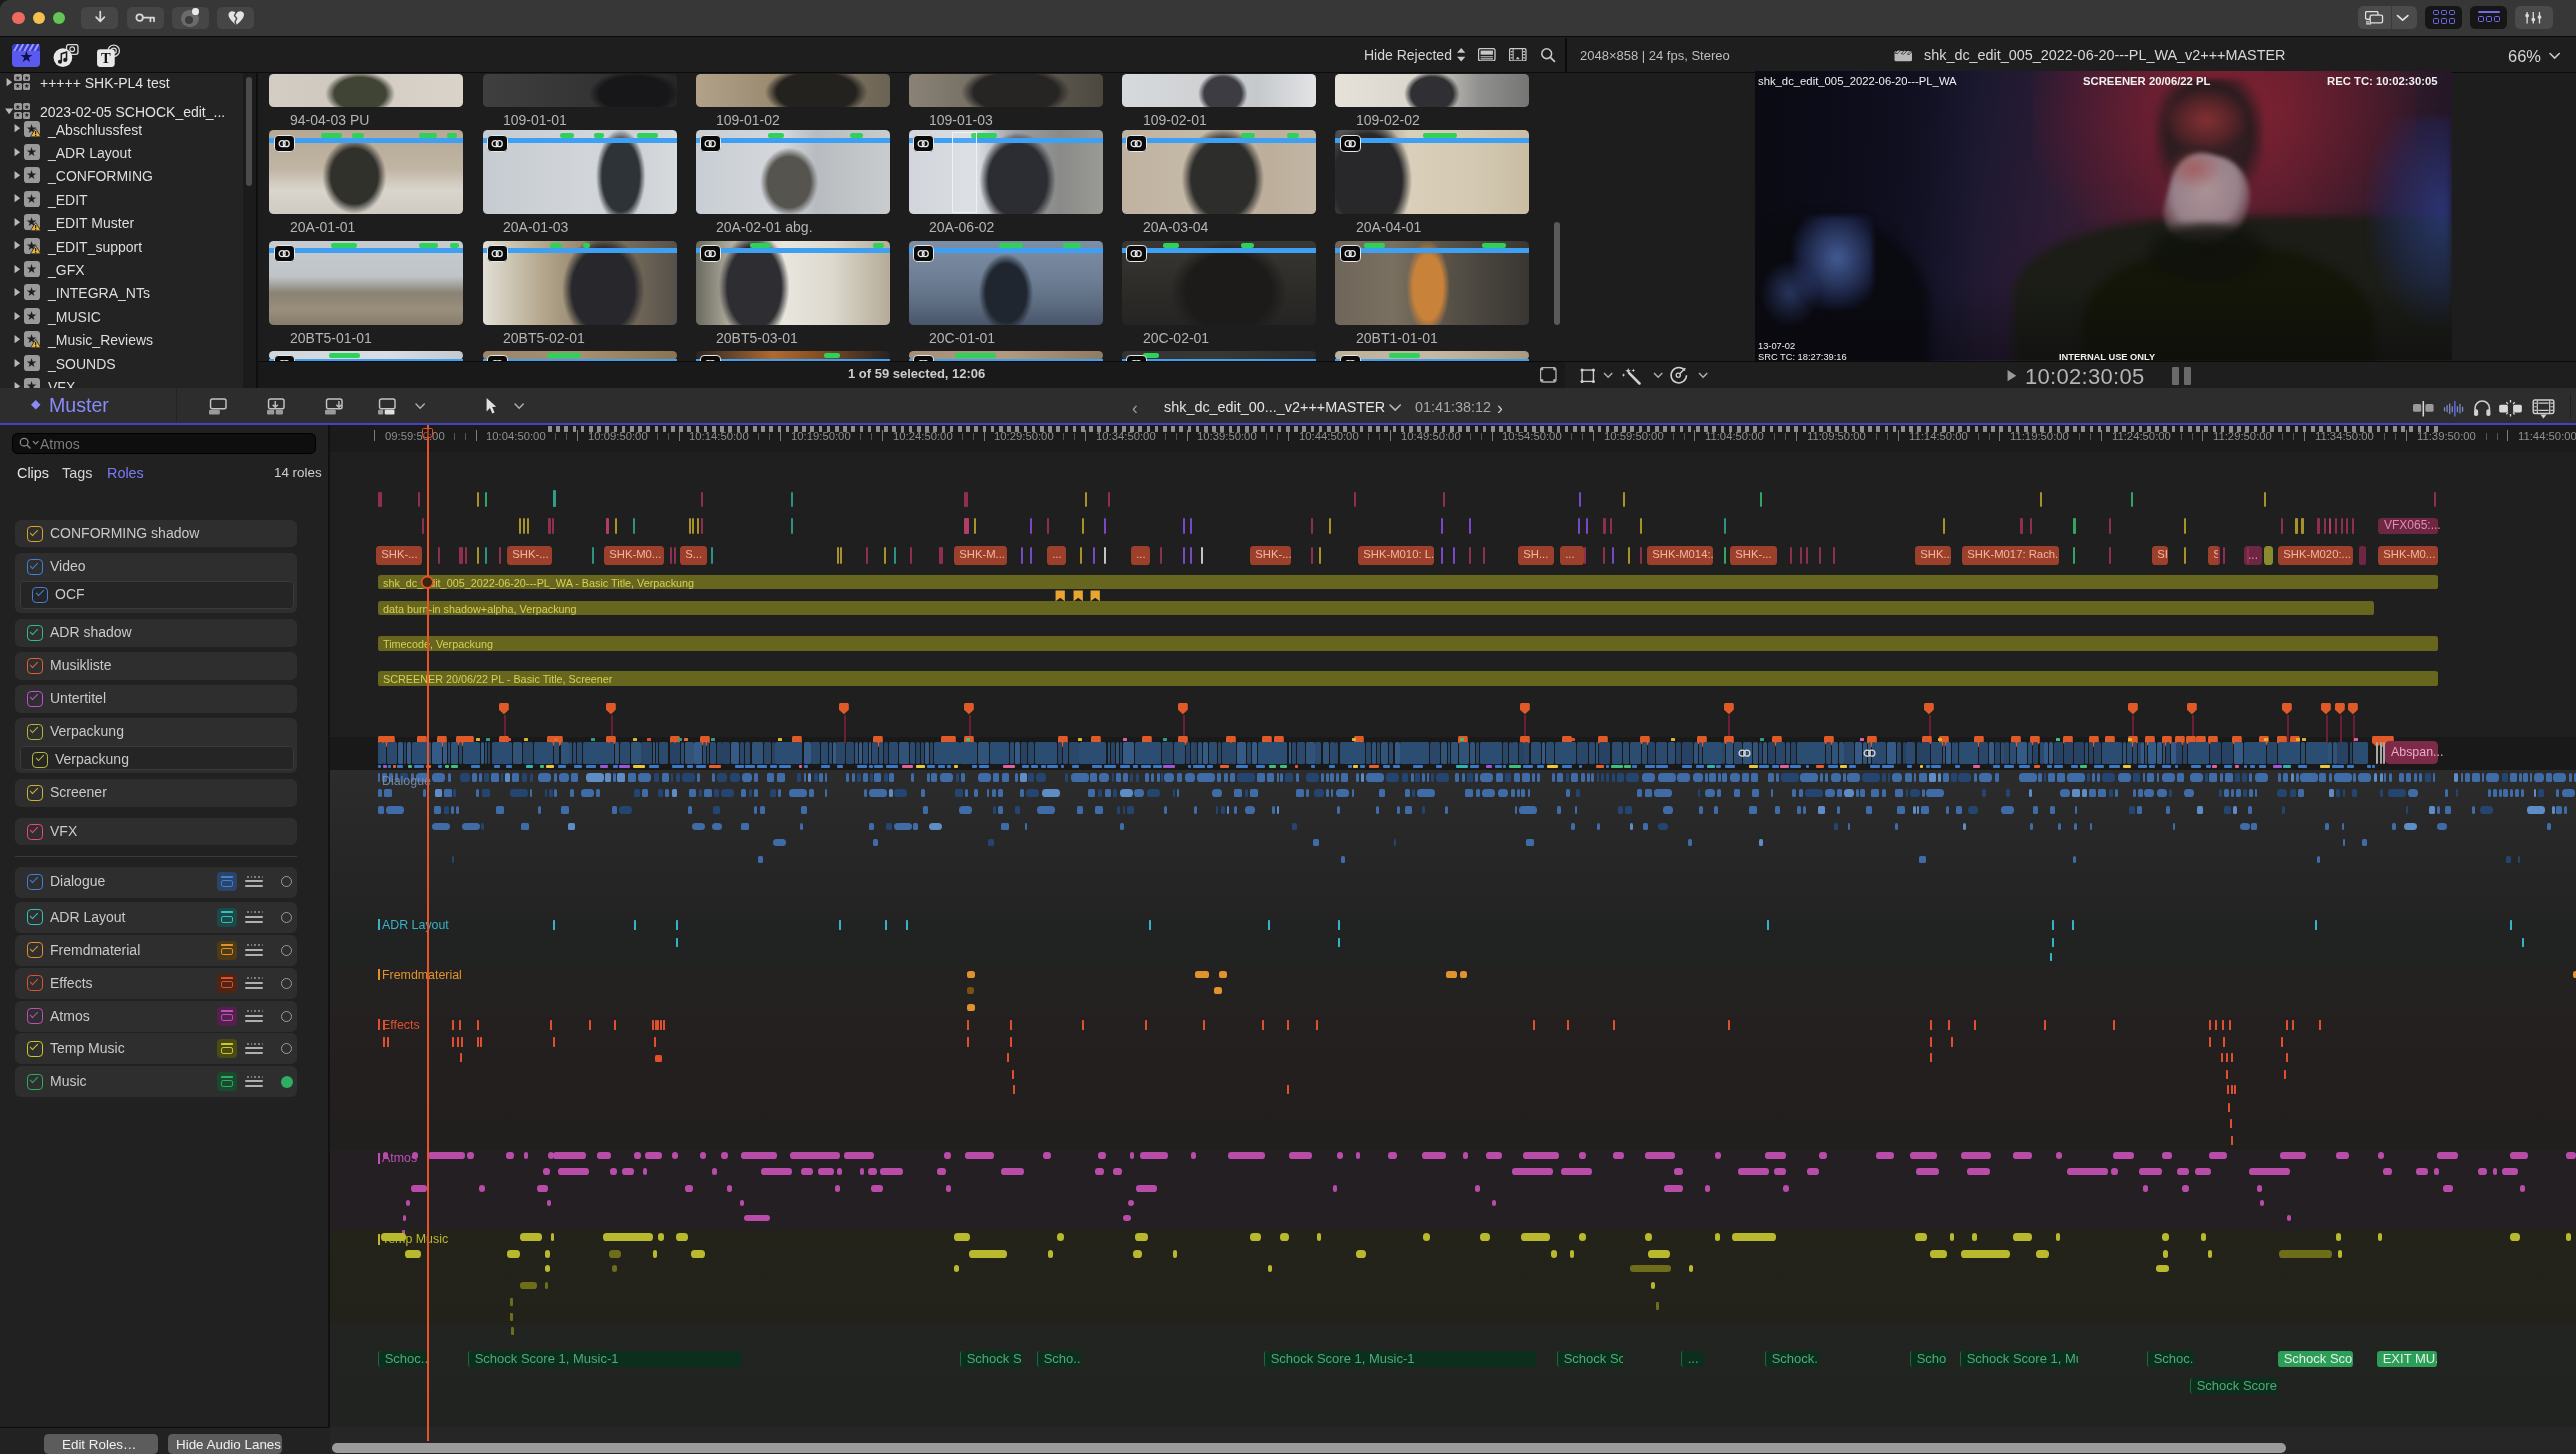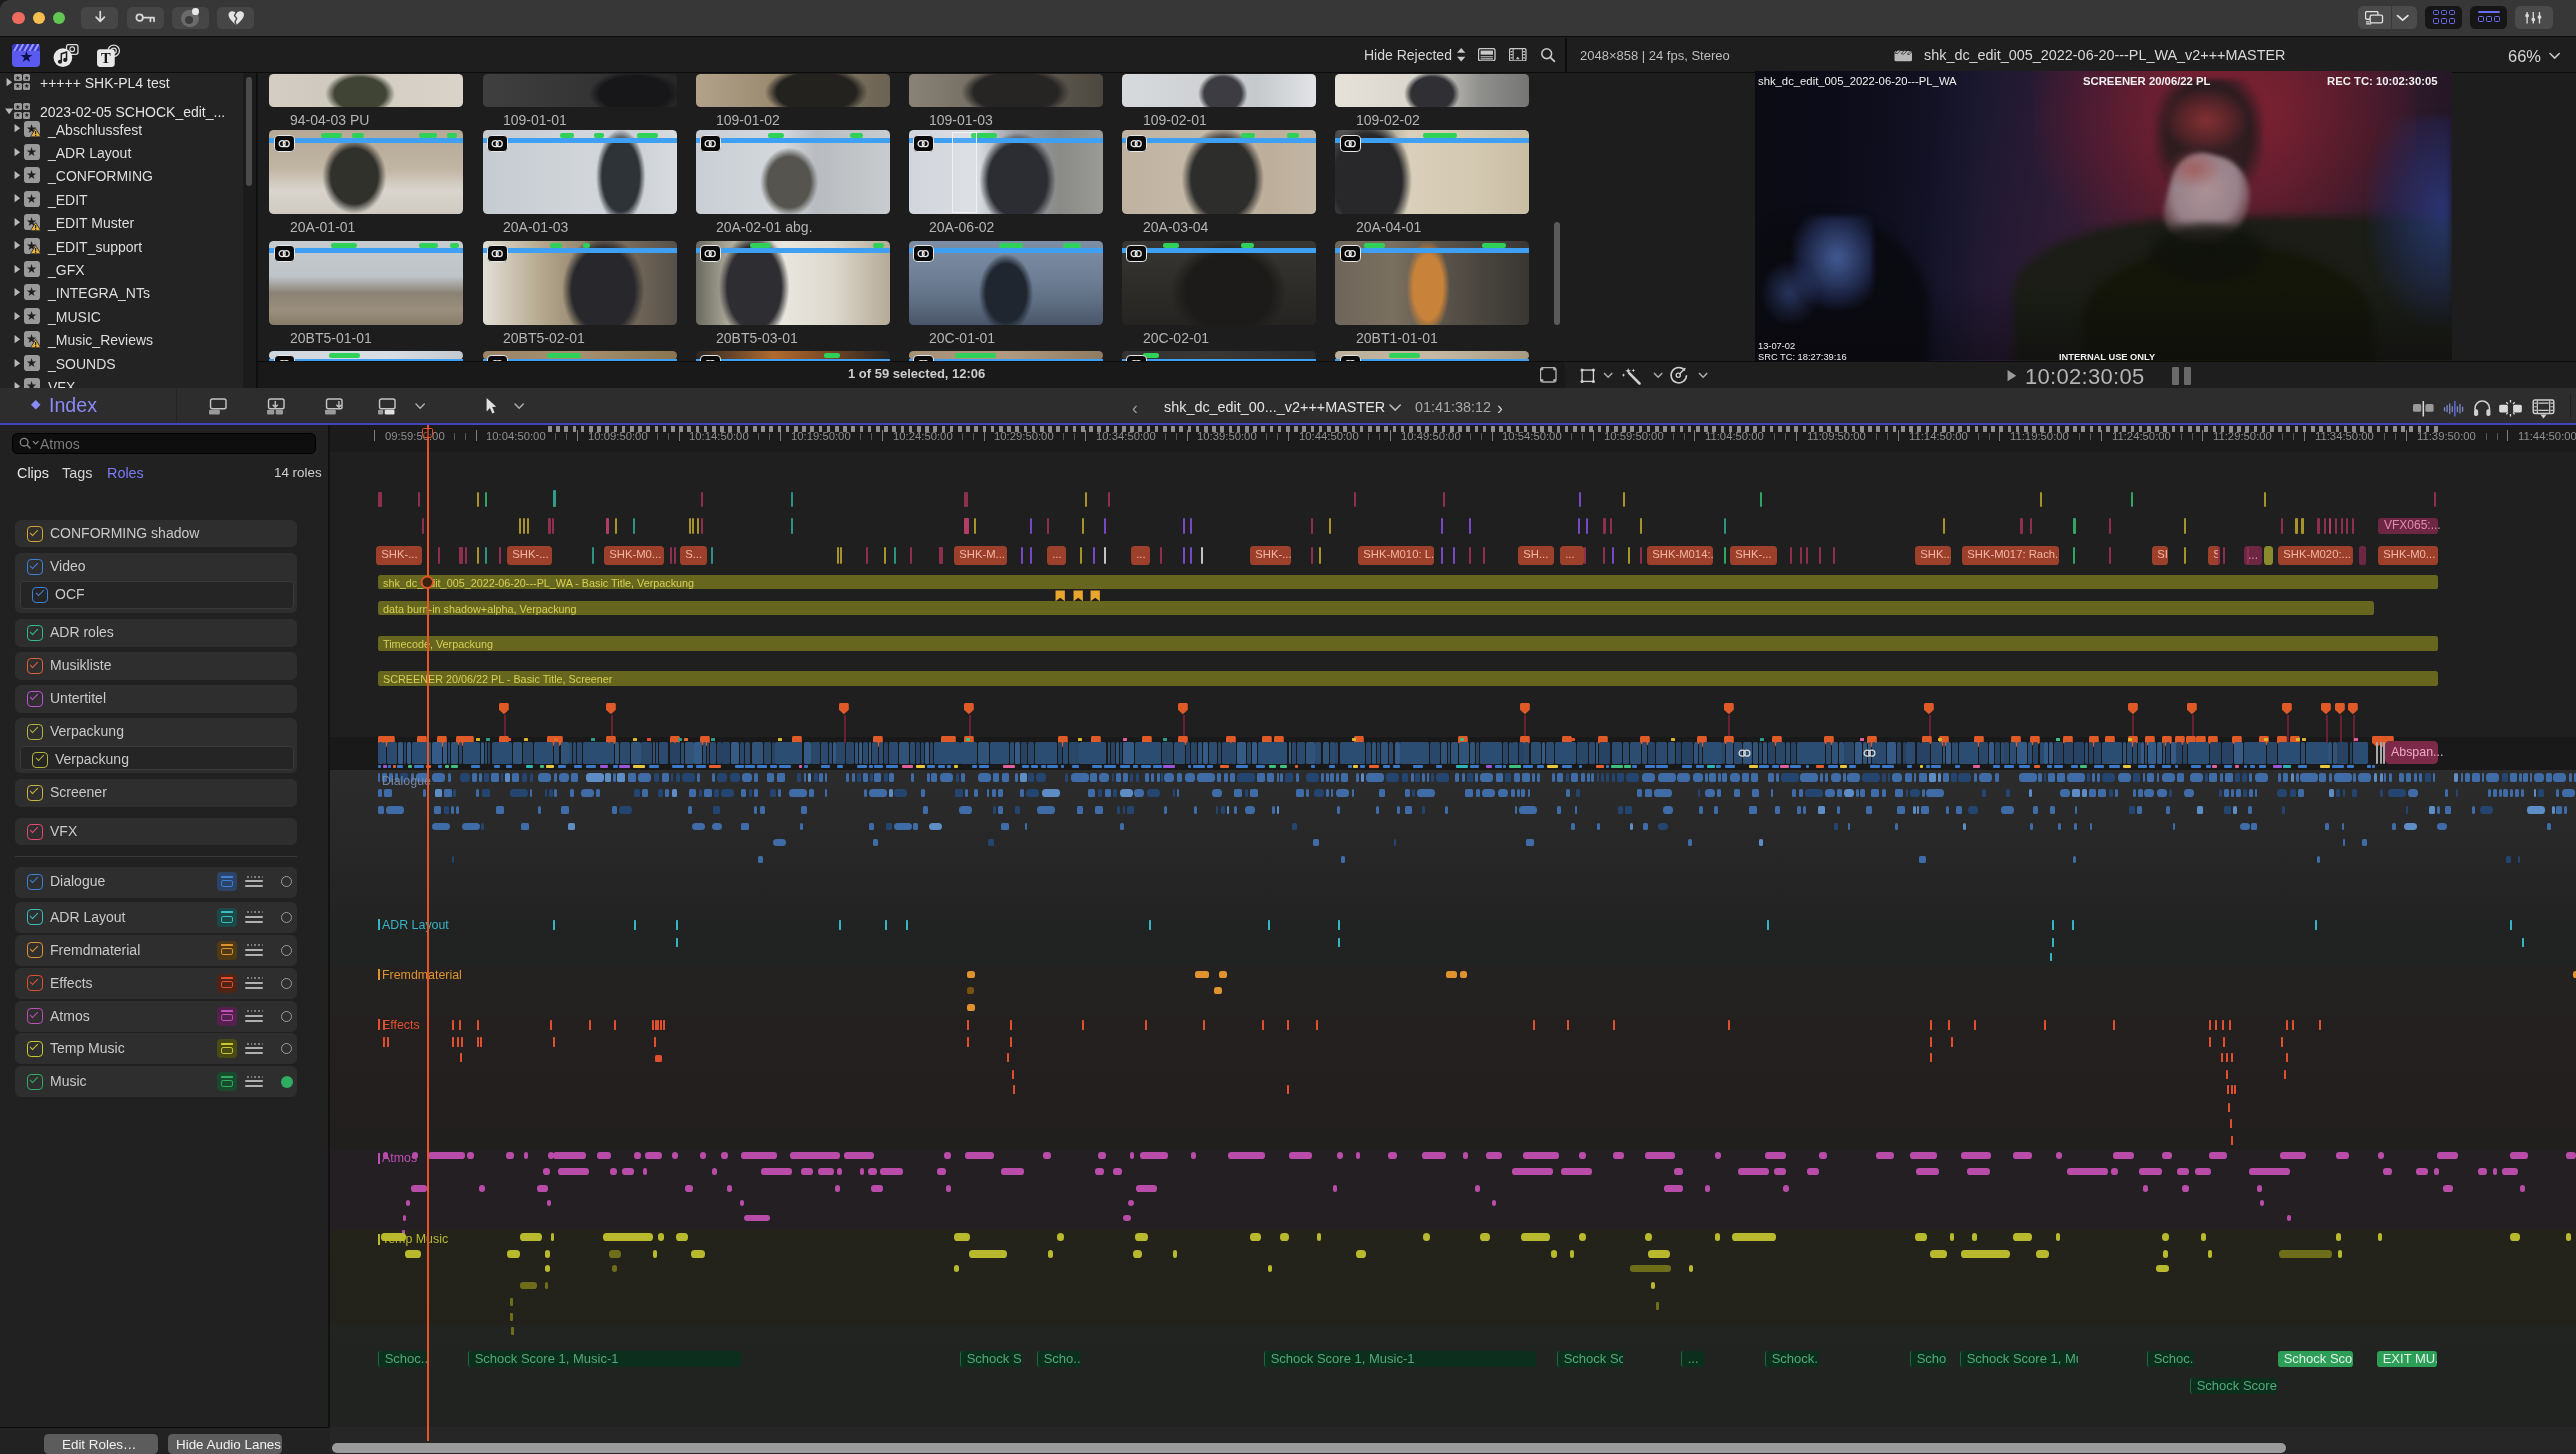--- a/index.html
+++ b/index.html
@@ -482,21 +482,21 @@
     </svg>
     <svg class="a" style="left:2006px;top:369px" width="11.3" height="13.4" viewBox="0 0 22 26">
       <path d="M3 2 v22 l17 -11 Z" fill="#9a9a9a"></path>
     </svg>
     <div class="t" style="left:2025px;top:364px;font-size:22px;color:#b4b4b4;font-weight:300;letter-spacing:0.3px">10:02:30:05</div>
     <div class="a" style="left:2172px;top:367px;width:6.7px;height:17.5px;background:#6a6a6a;border-radius:1px"></div>
     <div class="a" style="left:2184px;top:367px;width:6.7px;height:17.5px;background:#6a6a6a;border-radius:1px"></div>
     <div class="a" style="left:0px;top:388px;width:2636px;height:35px;background:#2d2d2d"></div>
     <div class="a" style="left:0px;top:423px;width:2636px;height:1.5px;background:#4543bd"></div>
     <div class="t" style="left:31px;top:397px;font-size:12.4px;color:#8a8af8;">◆</div>
-    <div class="t" style="left:49px;top:394px;font-size:19.6px;color:#8a8af8;">Index</div>
+    <div class="t" style="left:49px;top:394px;font-size:19.6px;color:#8a8af8;">Muster</div>
     <div class="a" style="left:176px;top:388px;width:1px;height:34px;background:#242424"></div>
     <svg class="a" style="left:209px;top:398px" width="19.6" height="16.5" viewBox="0 0 38 32">
       <rect x="3" y="2" width="30" height="19" rx="3.5" stroke="#c4c4c4" stroke-width="2.8" fill="none"></rect>
       <rect x="0" y="23" width="21" height="9" rx="2" fill="#9a9a9a"></rect>
     </svg>
     <svg class="a" style="left:267px;top:398px" width="19.6" height="16.5" viewBox="0 0 38 32">
       <rect x="3" y="2" width="30" height="19" rx="3.5" stroke="#c4c4c4" stroke-width="2.8" fill="none"></rect>
       <rect x="0" y="23" width="14" height="9" rx="2" fill="#9a9a9a"></rect>
       <rect x="17" y="23" width="14" height="9" rx="2" fill="#9a9a9a"></rect>
       <path d="M16 6 v12 M11 13 l5 5 5-5" stroke="#c4c4c4" stroke-width="2.6" fill="none"></path>
@@ -580,21 +580,21 @@
     <div class="ck" style="left:30px;top:530px;border-color:#d9a52c"></div>
     <div class="t" style="left:50px;top:525px;font-size:14px;color:#c9c9c9;">CONFORMING shadow</div>
     <div class="a" style="left:27px;top:559px;width:16px;height:16px;border:1.5px solid #3f80d8;border-radius:4.1px"></div>
     <div class="ck" style="left:30px;top:563px;border-color:#3f80d8"></div>
     <div class="t" style="left:50px;top:558px;font-size:14px;color:#c9c9c9;">Video</div>
     <div class="a" style="left:32px;top:587px;width:16px;height:16px;border:1.5px solid #3f80d8;border-radius:4.1px"></div>
     <div class="ck" style="left:36px;top:590px;border-color:#3f80d8"></div>
     <div class="t" style="left:55px;top:586px;font-size:14px;color:#c9c9c9;">OCF</div>
     <div class="a" style="left:27px;top:625px;width:16px;height:16px;border:1.5px solid #2fbf8f;border-radius:4.1px"></div>
     <div class="ck" style="left:30px;top:629px;border-color:#2fbf8f"></div>
-    <div class="t" style="left:50px;top:624px;font-size:14px;color:#c9c9c9;">ADR roles</div>
+    <div class="t" style="left:50px;top:624px;font-size:14px;color:#c9c9c9;">ADR shadow</div>
     <div class="a" style="left:27px;top:658px;width:16px;height:16px;border:1.5px solid #e0603a;border-radius:4.1px"></div>
     <div class="ck" style="left:30px;top:662px;border-color:#e0603a"></div>
     <div class="t" style="left:50px;top:657px;font-size:14px;color:#c9c9c9;">Musikliste</div>
     <div class="a" style="left:27px;top:691px;width:16px;height:16px;border:1.5px solid #c050d8;border-radius:4.1px"></div>
     <div class="ck" style="left:30px;top:694px;border-color:#c050d8"></div>
     <div class="t" style="left:50px;top:690px;font-size:14px;color:#c9c9c9;">Untertitel</div>
     <div class="a" style="left:27px;top:724px;width:16px;height:16px;border:1.5px solid #b5b53d;border-radius:4.1px"></div>
     <div class="ck" style="left:30px;top:727px;border-color:#b5b53d"></div>
     <div class="t" style="left:50px;top:723px;font-size:14px;color:#c9c9c9;">Verpackung</div>
     <div class="a" style="left:32px;top:752px;width:16px;height:16px;border:1.5px solid #b5b53d;border-radius:4.1px"></div>

